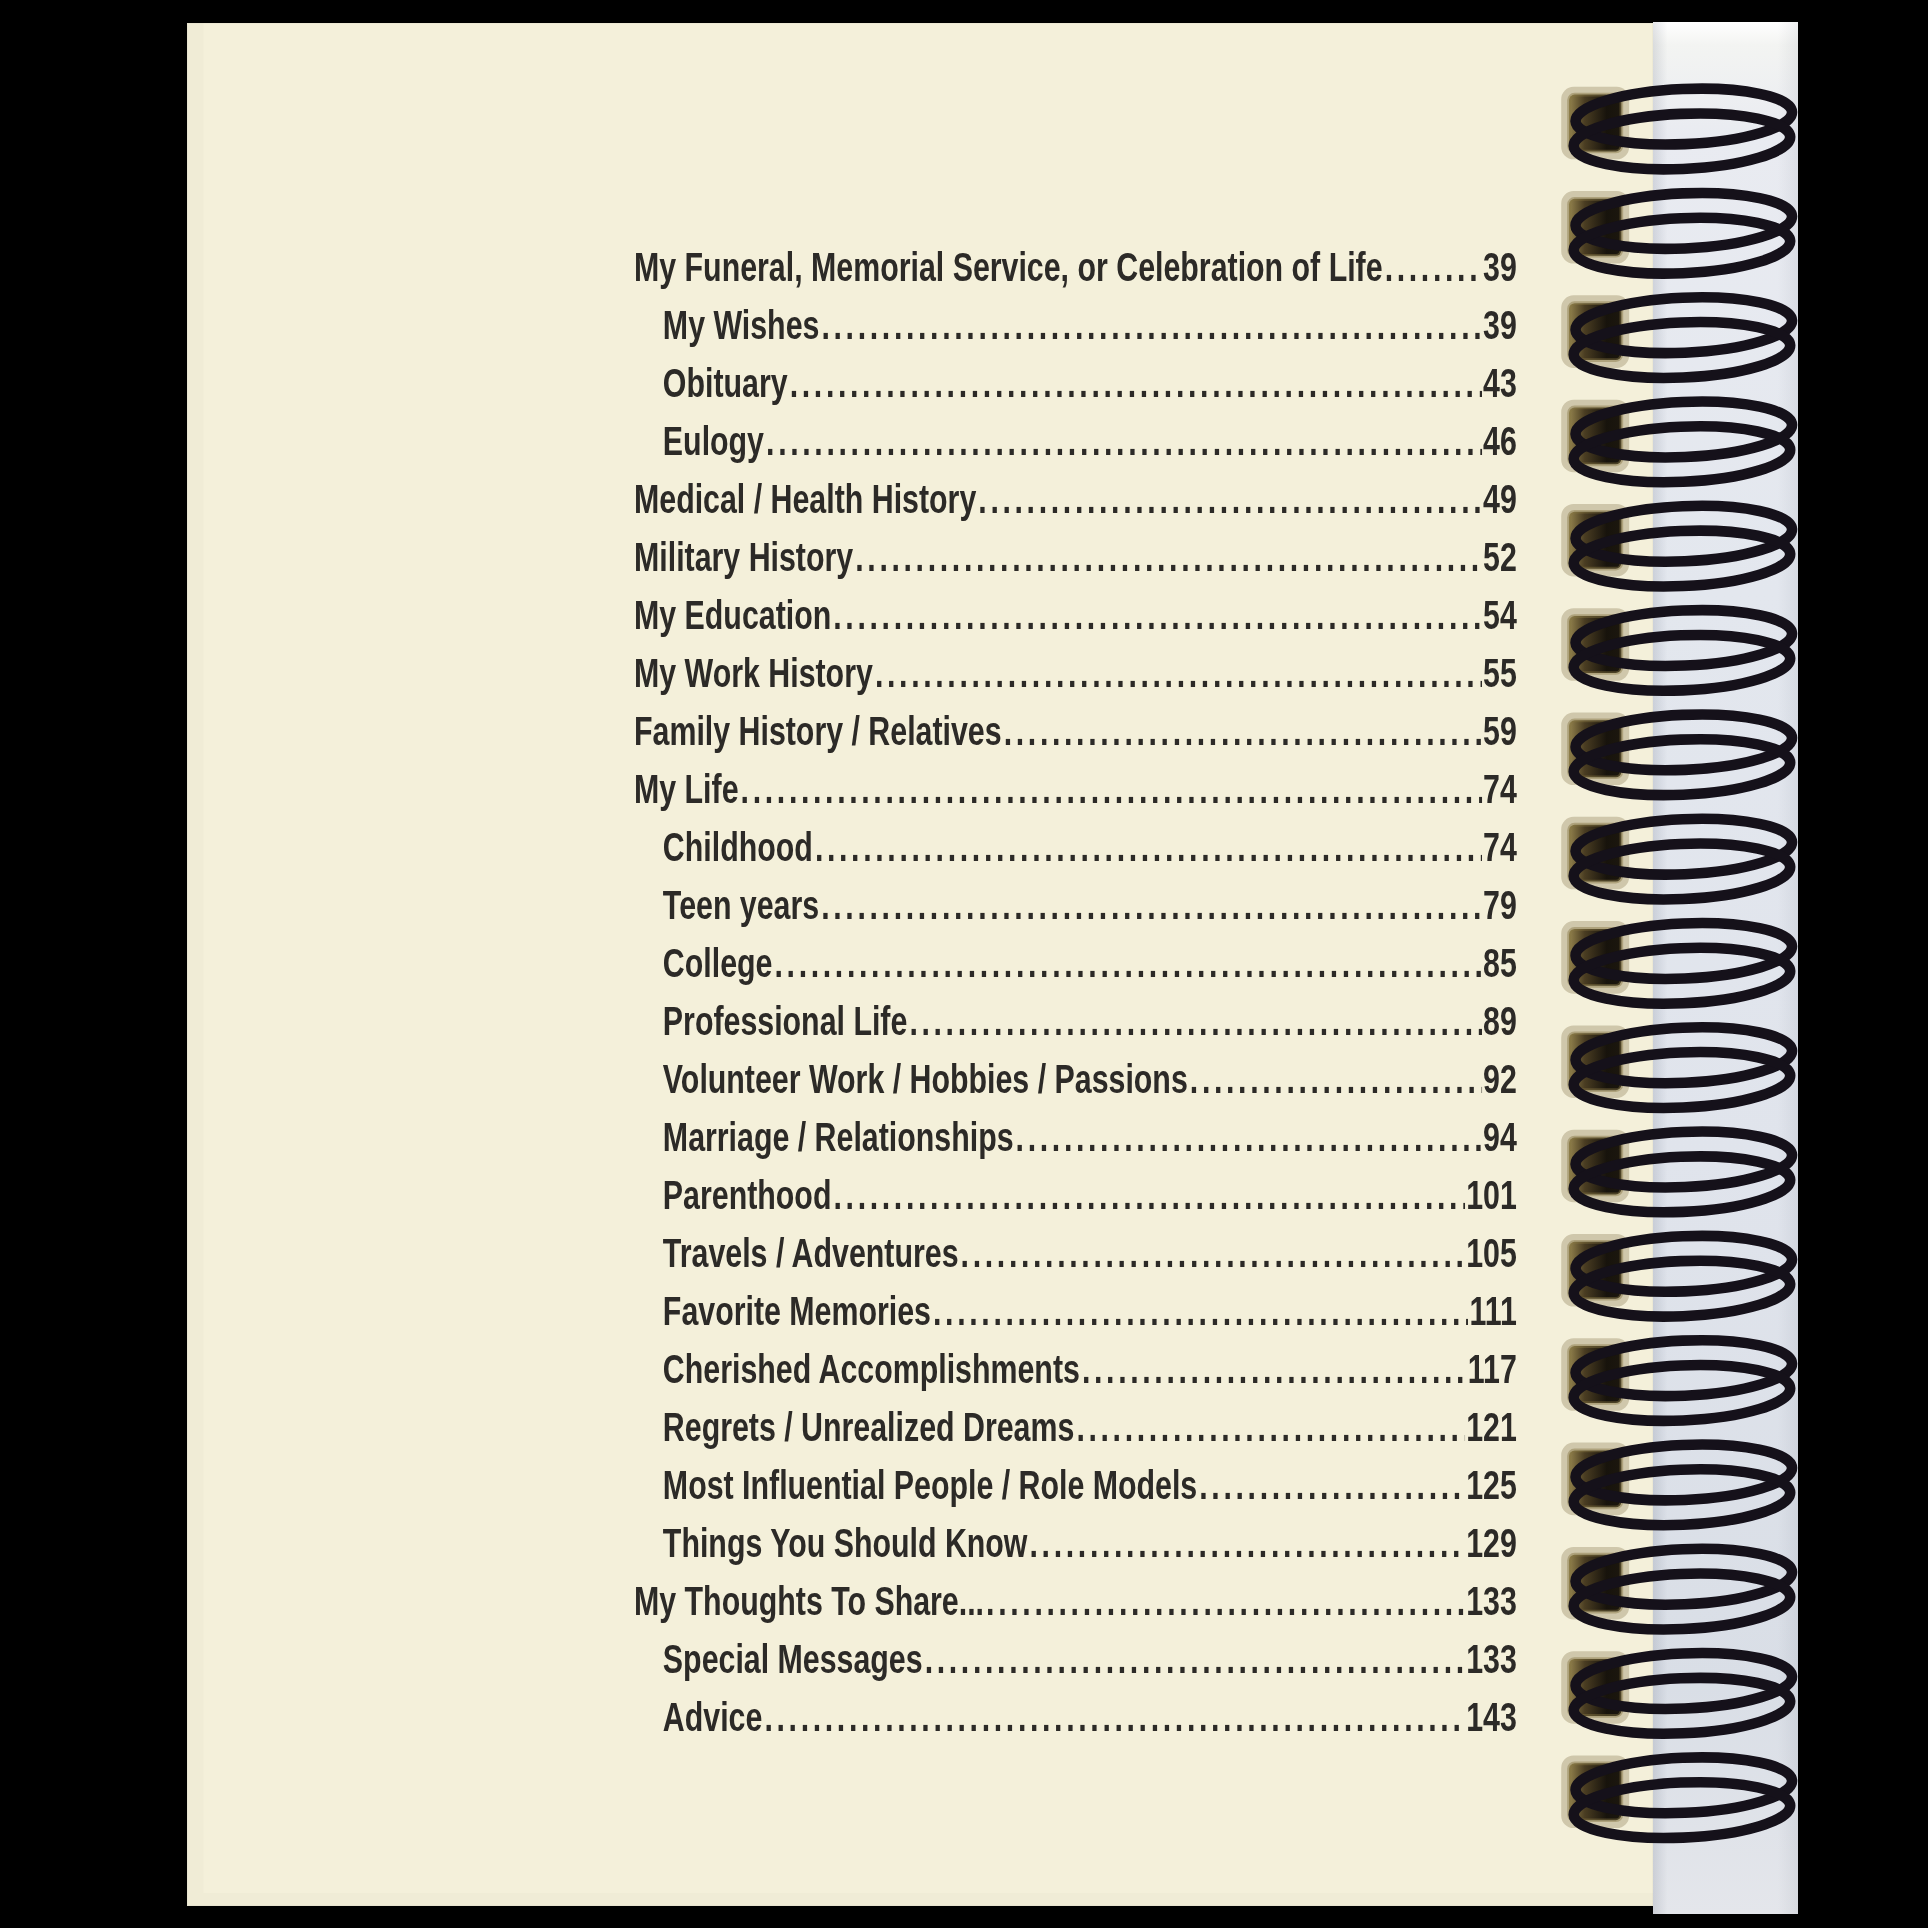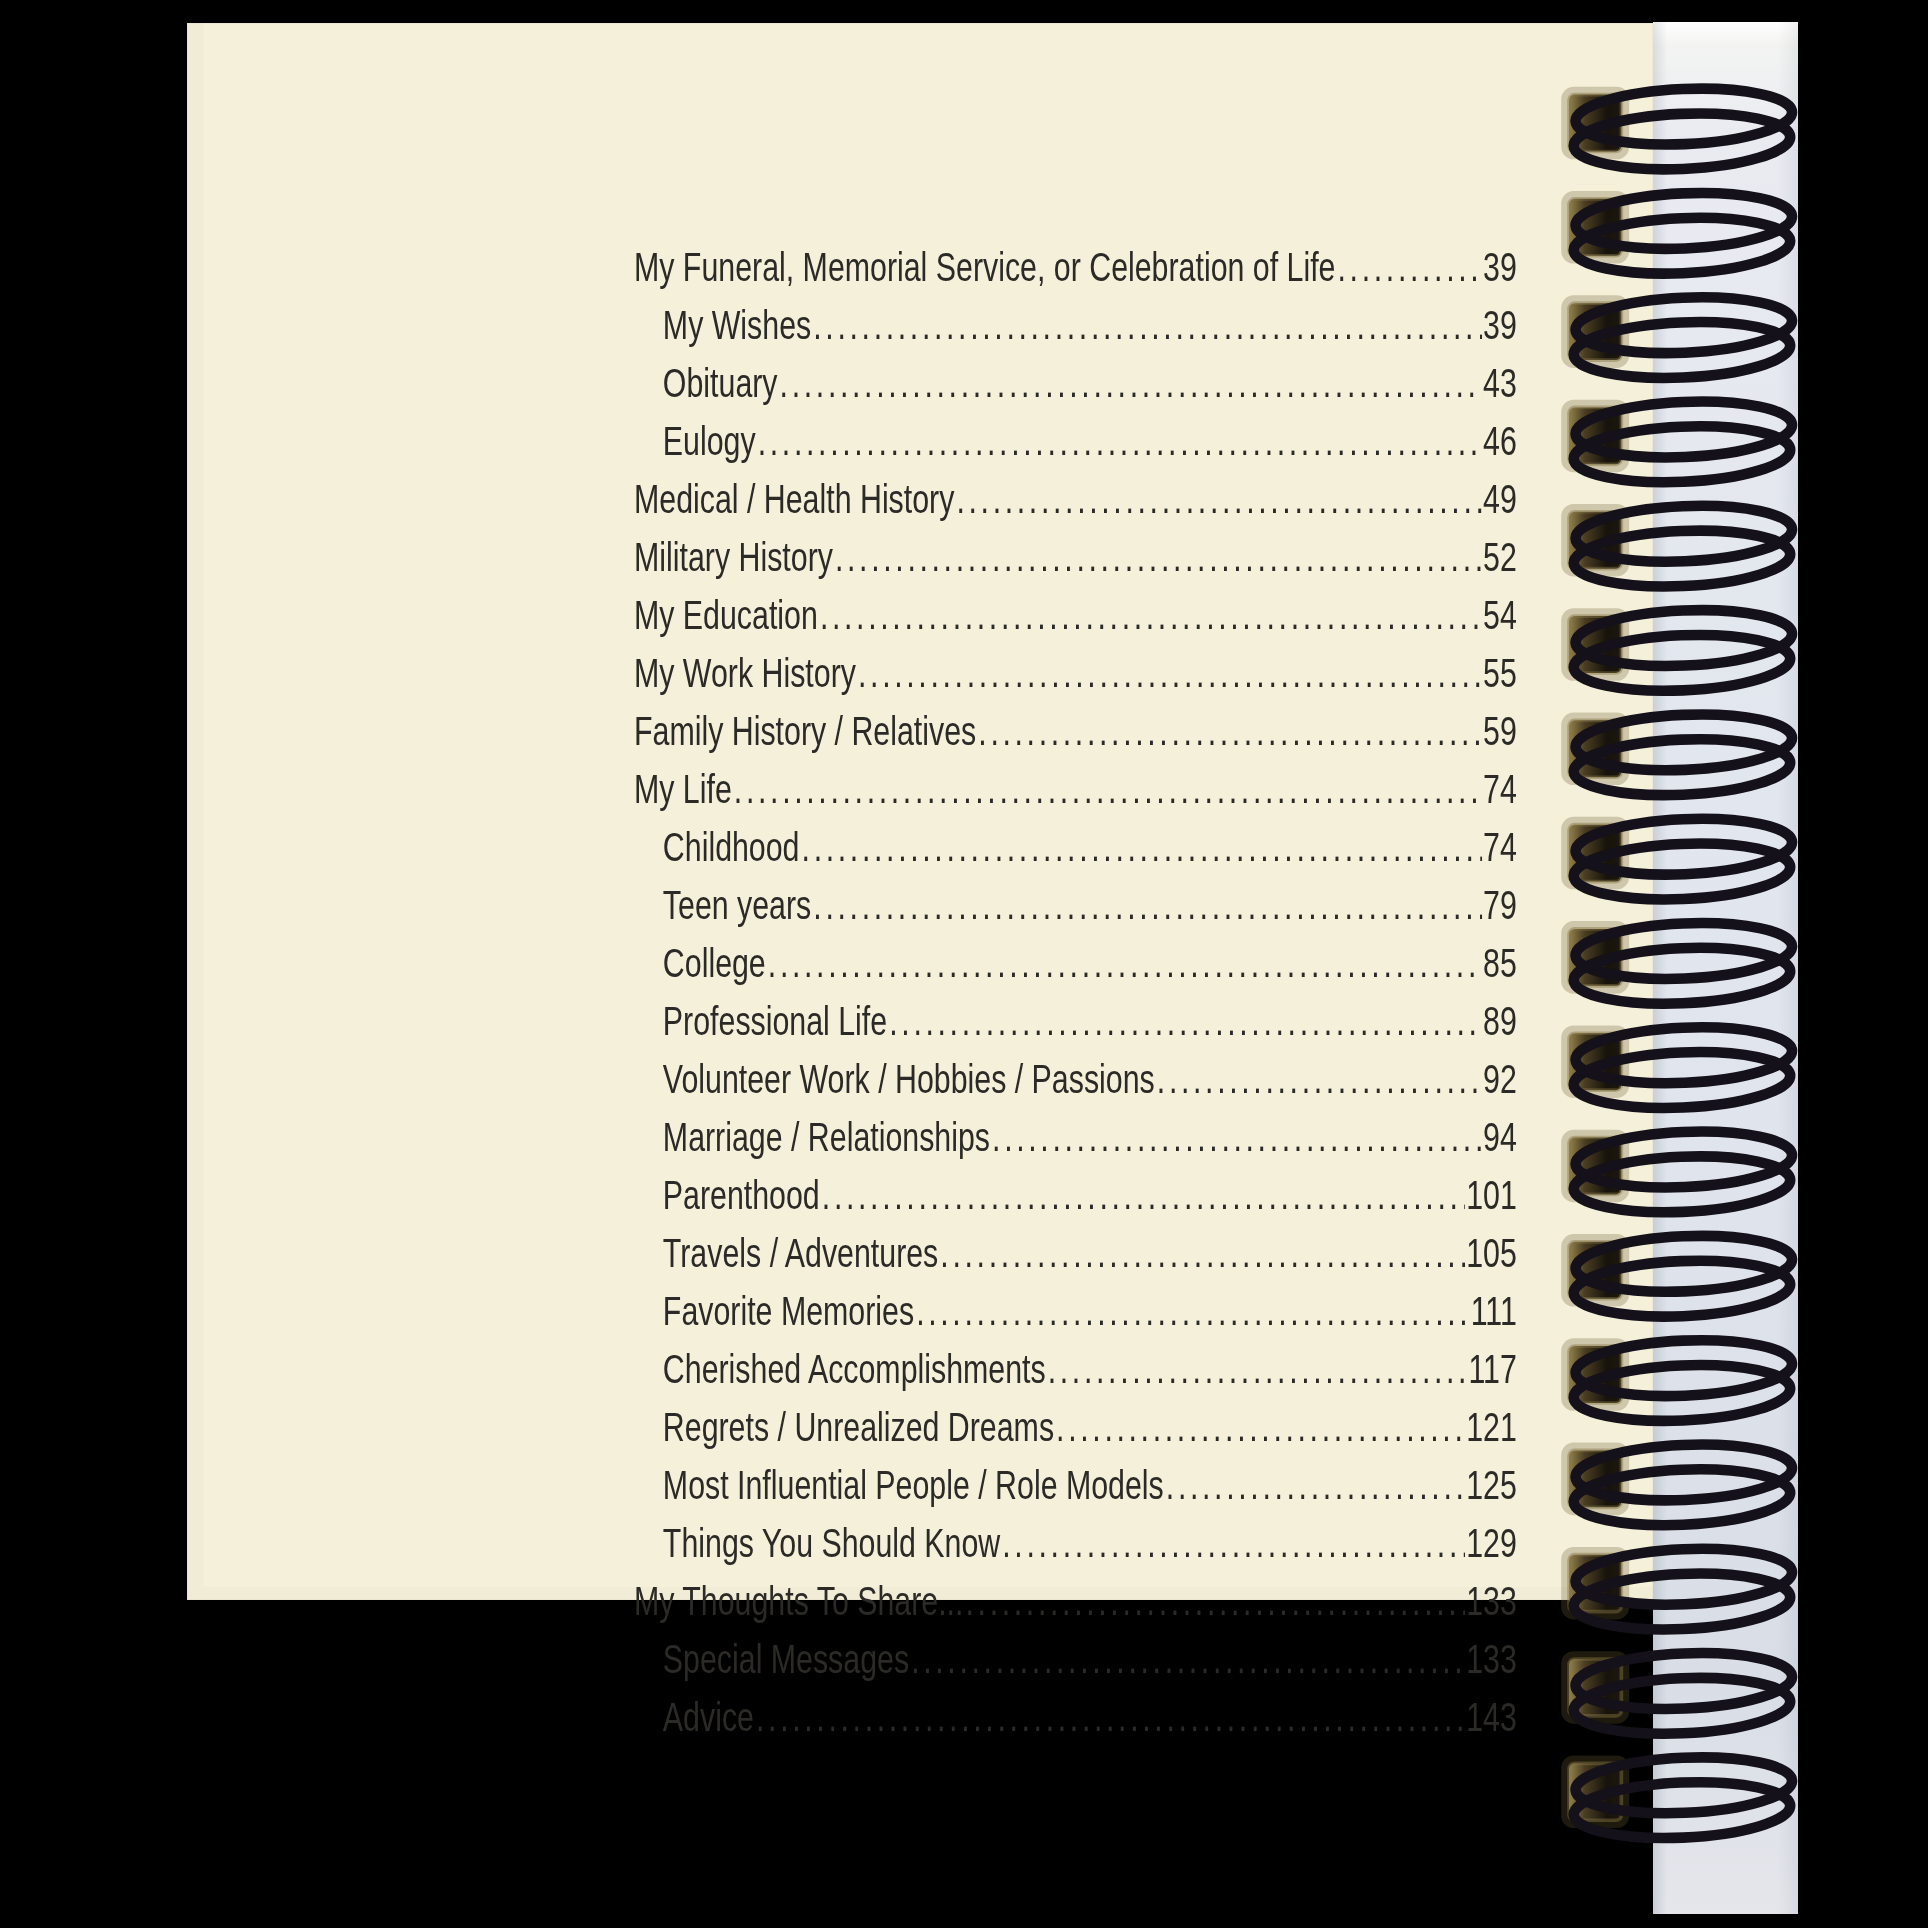--- a/index.html
+++ b/index.html
@@ -17,24 +17,25 @@
     height: 1928px;
     background: var(--background, #000000);
     overflow: hidden;
   }
   
   .page {
     position: absolute;
     left: 187px;
     top: 23px;
     width: 1466px;
-    height: 1577px;
+    height: 1883px;
     background: var(--page, #f4f0da);
     box-shadow: inset 0 0 0 0.9px rgba(0,0,0,0.03),
                 inset 16.5px -13px 0 0 rgba(0,0,0,0.015);
+    font-weight: bold;
   }
   
   .edge-strip {
     position: absolute;
     left: 1653px;
     top: 22px;
     width: 145px;
     height: 1892px;
     background: linear-gradient(180deg,
       #ffffff 0%, #f3f4f2 1.2%, #e9ebf1 6%,

